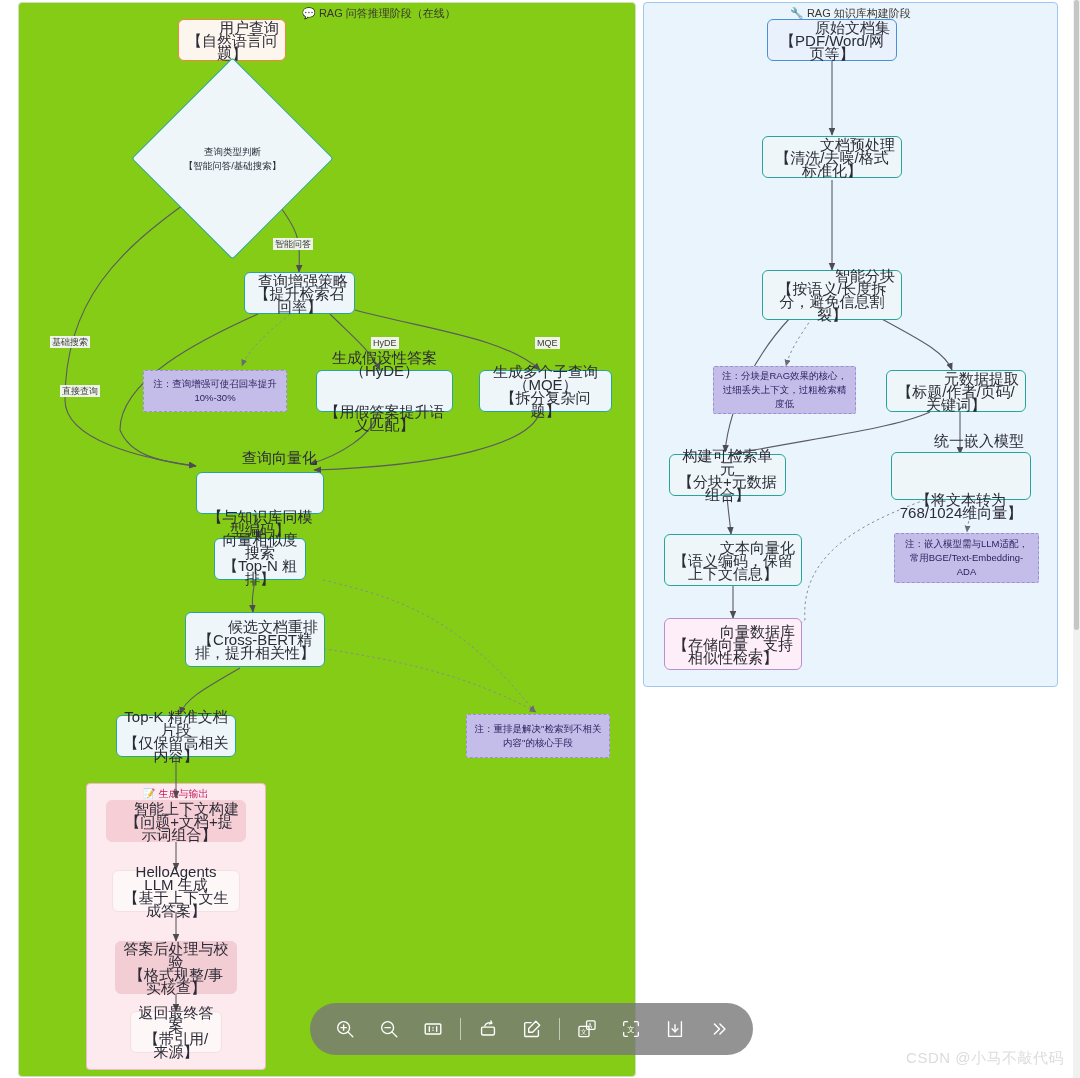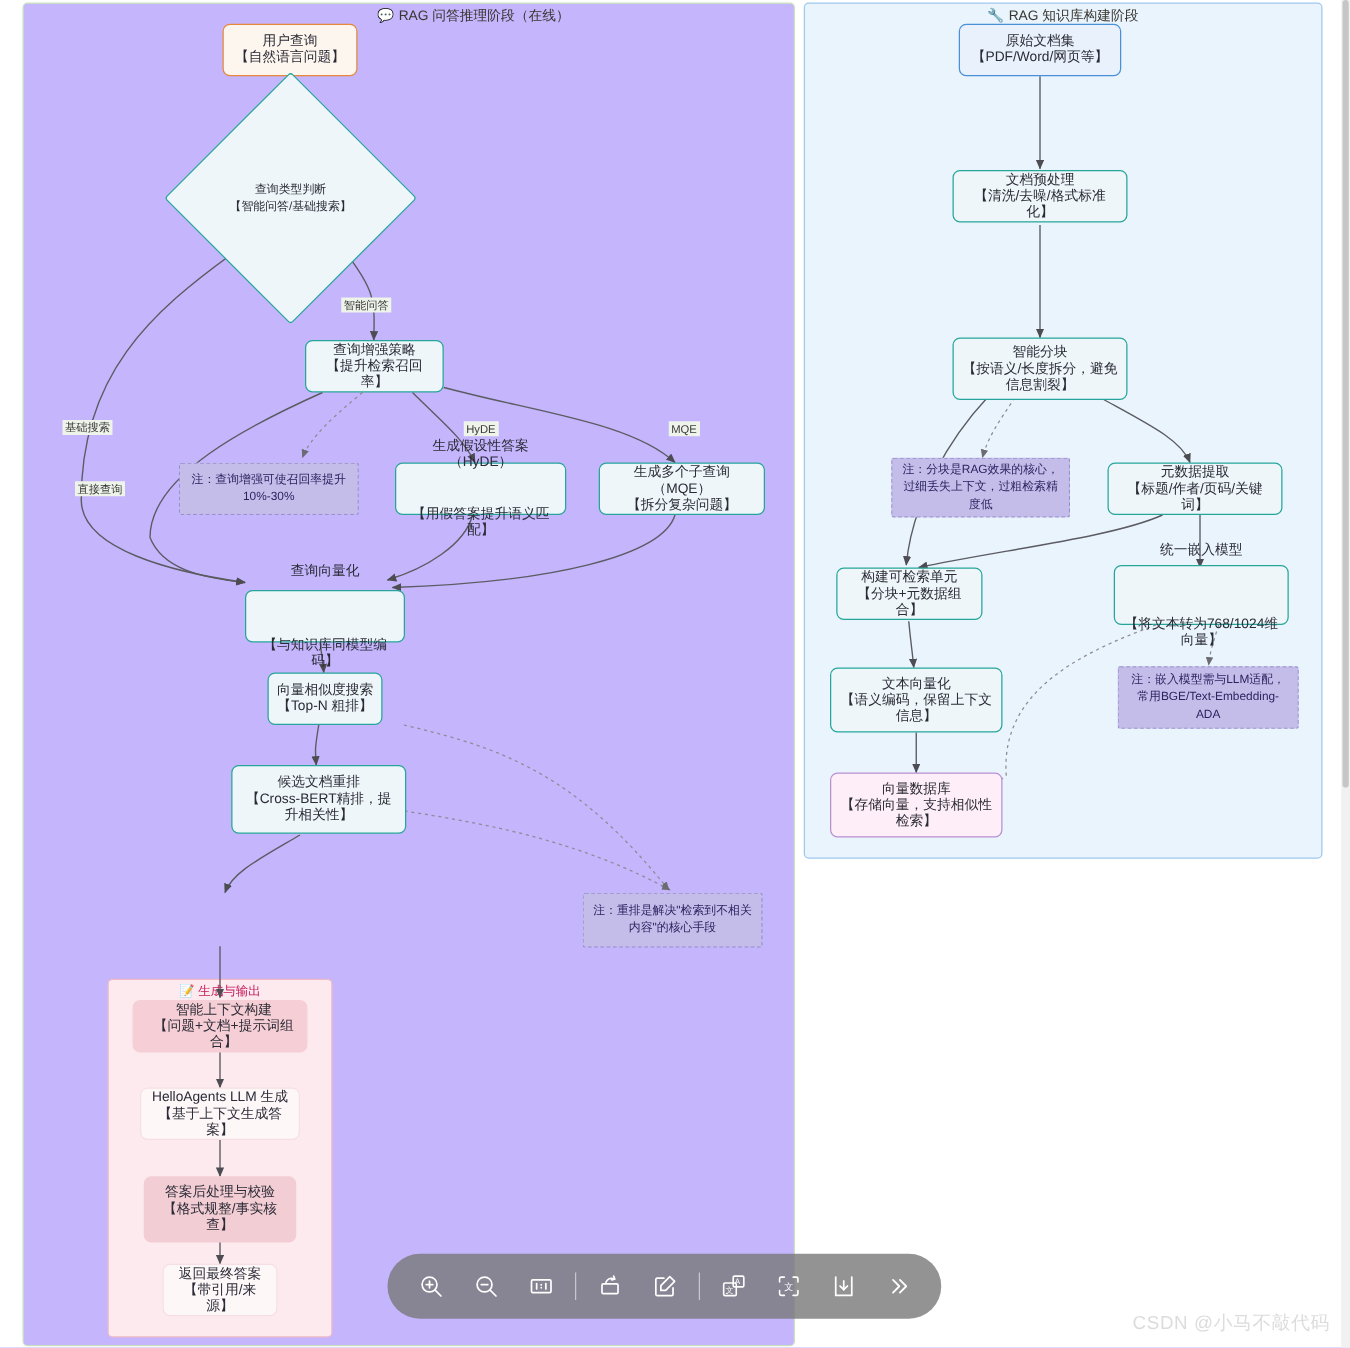--- a/index.html
+++ b/index.html
@@ -10,33 +10,33 @@
   }
   #stage{position:absolute;inset:0;}
   svg.edges{position:absolute;left:0;top:0;width:1080px;height:1078px;pointer-events:none;}
 
   
   .panel{position:absolute;border-radius:4px;box-sizing:border-box;}
   .panel-title{
     position:absolute;left:0;right:0;top:3px;text-align:center;
     font-size:11px;line-height:14px;color:#37352f;
   }
-  #panel-infer{left:18px;top:2px;width:618px;height:1075px;background:#c4b5fd;border:1px solid #c9e2bd;}
+  #panel-infer{left:18px;top:2px;width:618px;height:1075px;background:#84cc16;border:1px solid #c9e2bd;}
   #panel-build{left:643px;top:2px;width:415px;height:685px;background:#eaf4fd;border:1px solid #9ec8ee;}
   #panel-gen{left:86px;top:783px;width:180px;height:287px;background:#fdeaee;border:1px solid #f0b9c7;}
   #panel-gen .panel-title{color:#c2185b;font-size:10px;}
   #panel-infer .panel-title{width:200px;left:260px;}
   #panel-build .panel-title{}
 
   
   .node{
     position:absolute;box-sizing:border-box;
-    display:flex;flex-direction:column;align-items:center;justify-content:center;
+    display:flex;flex-direction:column;align-items:flex-end;justify-content:center;
     text-align:center;border-radius:6px;
-    font-size:11px;line-height:13px;color:#2b2b36;padding:4px 6px;
+    font-size:15px;line-height:13px;color:#2b2b36;padding:4px 6px;
   }
   .node .l2{display:block;}
   .n-teal{background:#eef6fa;border:1.4px solid #26a69a;}
   .n-orange{background:#fdf6ef;border:1.6px solid #e8883a;}
   .n-blue{background:#e9f2fc;border:1.5px solid #4a90d9;}
   .n-pinkdeep{background:#f6cfd6;border:1.4px solid #f6cfd6;padding-left:12px;}
   .n-pinklite{background:#fdf7f8;border:1.2px solid #f5dfe4;}
   .n-pinkmid{background:#f2cdd4;border:1.3px solid #f2cdd4;}
   .n-violet{background:#fdeef7;border:1.5px solid #b98fd4;}
 
@@ -206,20 +206,24 @@
 
   <div class="node n-teal" style="left:185px;top:612px;width:140px;height:55px;">
     <span>候选文档重排</span>
     <span class="l2">【Cross-BERT精排，提升相关性】</span>
   </div>
 
   <div class="note" style="left:466px;top:714px;width:144px;height:44px;">
     <span>注：重排是解决"检索到不相关内容"的核心手段</span>
   </div>
 
+  <div class="node n-teal" style="left:116px;top:715px;width:120px;height:42px;">
+    <span>Top-K 精准文档片段</span>
+    <span class="l2">【仅保留高相关内容】</span>
+  </div>
 
   <div class="node n-pinkdeep" style="left:106px;top:800px;width:140px;height:42px;">
     <span>智能上下文构建</span>
     <span class="l2">【问题+文档+提示词组合】</span>
   </div>
 
   <div class="node n-pinklite" style="left:112px;top:870px;width:128px;height:42px;">
     <span>HelloAgents LLM 生成</span>
     <span class="l2">【基于上下文生成答案】</span>
   </div>

